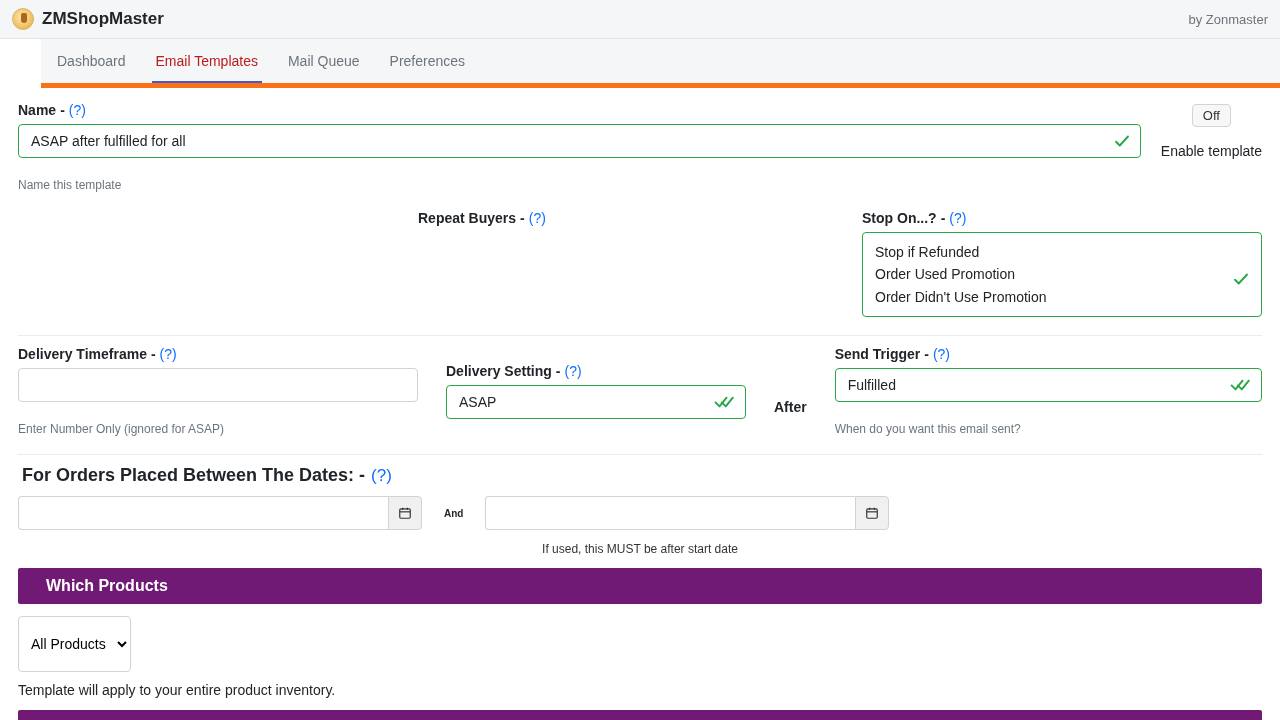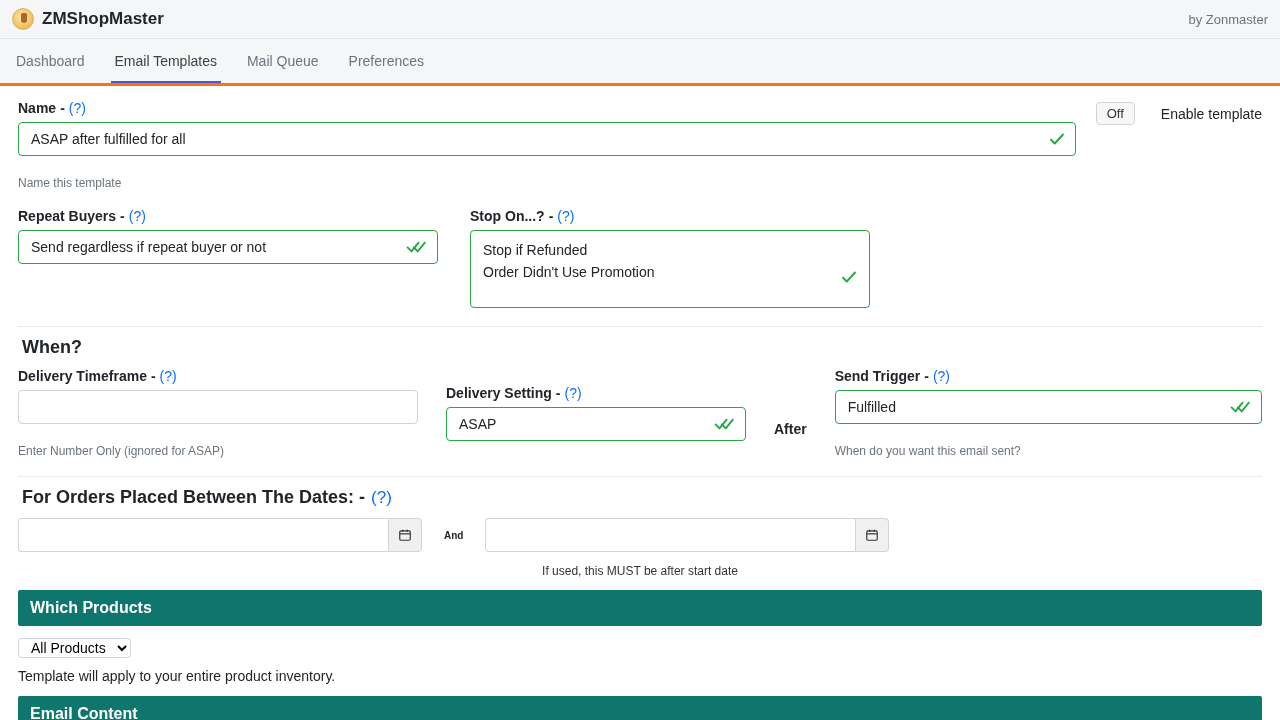--- a/index.html
+++ b/index.html
@@ -2,25 +2,25 @@
 <html><head>
 <meta charset="utf-8">
 <style>
   * { box-sizing: border-box; margin: 0; padding: 0; }
   body { font-family: -apple-system, BlinkMacSystemFont, "Segoe UI", Helvetica, Arial, sans-serif; font-size: 14px; color: #212529; background: #fff; }
   .topbar { background: #f5f6f7; border-bottom: 1px solid #e2e4e7; padding: 8px 12px; display: flex; align-items: center; justify-content: space-between; }
   .brand { display: flex; align-items: center; gap: 8px; font-size: 17px; font-weight: 600; color: #212529; }
   .brand-logo { width: 22px; height: 22px; background: radial-gradient(circle at 45% 40%, #ffe9b0 0%, #f4c66a 55%, #dca33a 100%); border-radius: 50%; border: 1px solid #d7b56a; position: relative; }
   .brand-logo::after { content: ""; position: absolute; top: 4px; left: 8px; width: 6px; height: 10px; background: #a56a1f; border-radius: 3px 3px 5px 5px; }
   .byline { font-size: 13px; color: #6c757d; }
-  .navtabs { background: #f5f6f7; border-bottom: 3px solid #f97316; padding: 0 12px; display: flex; gap: 22px; }
+  .navtabs { background: #f5f6f7; border-bottom: 5px solid #f97316; padding: 0 12px; display: flex; gap: 22px; margin-left: 41px; }
   .navtab { padding: 14px 4px 12px; font-size: 14px; color: #6c757d; cursor: pointer; border-bottom: 2px solid transparent; }
-  .navtab.active { color: #404040; border-bottom: 2px solid #4b57c8; text-align: right; }
+  .navtab.active { color: #b91c1c; border-bottom: 2px solid #4b57c8; text-align: right; }
   .page { padding: 14px 18px 30px; }
-  .row { display: flex; gap: 32px; align-items: flex-start; }
+  .row { display: flex; gap: 24px; align-items: flex-start; justify-content: flex-end; }
   .field-label { font-size: 14px; font-weight: 600; color: #212529; margin-bottom: 6px; display: flex; align-items: center; gap: 4px; }
   .field-label .dash { font-weight: 600; }
   .help { color: #0d6efd; font-weight: 400; cursor: pointer; }
   .input-wrap { position: relative; }
   .text-input, .select-input, .multiline {
     width: 100%; border: 1px solid #28a745; border-radius: 4px; padding: 8px 40px 8px 12px;
     font-size: 14px; color: #212529; background: #fff;
   }
   .text-input.plain { border-color: #ced4da; }
   .select-input { appearance: none; }
@@ -37,24 +37,24 @@
   .after-label { font-size: 14px; font-weight: 700; padding-top: 32px; }
   .multiline { min-height: 78px; line-height: 1.6; padding-right: 40px; }
   .multi-check { position: absolute; right: 12px; top: 38px; width: 18px; height: 18px; }
   .date-row { display: flex; align-items: center; gap: 22px; margin-top: 10px; }
   .date-col { display: flex; }
   .date-input { width: 370px; border: 1px solid #ced4da; border-right: none; border-radius: 4px 0 0 4px; padding: 8px 10px; font-size: 14px; background: #fff; }
   .date-btn { width: 34px; border: 1px solid #ced4da; border-radius: 0 4px 4px 0; background: #f0f0f0; display: flex; align-items: center; justify-content: center; cursor: pointer; }
   .cal-icon { width: 14px; height: 14px; }
   .and-label { font-size: 10px; font-weight: 700; }
   .date-note { font-size: 12px; color: #333; text-align: center; margin-top: 12px; }
-  .teal-bar { background: #0f766e; color: #fff; font-size: 16px; font-weight: 700; padding: 9px 12px; border-radius: 2px; margin-top: 12px; }
-  .product-select { margin-top: 12px; border: 1px solid #ced4da; border-radius: 4px; padding: 0 8px; font-size: 14px; background: #fff; }
+  .teal-bar { background: #701a75; color: #fff; font-size: 16px; font-weight: 700; padding: 9px 28px; border-radius: 2px; margin-top: 12px; }
+  .product-select { margin-top: 12px; border: 1px solid #ced4da; border-radius: 4px; padding: 18px 8px; font-size: 14px; background: #fff; }
   .product-note { margin-top: 10px; font-size: 14px; color: #212529; }
-  .right-toggle { display: flex; align-items: center; gap: 26px; margin-left: auto; }
+  .right-toggle { display: flex; align-items: center; gap: 16px; margin-left: auto; flex-direction: column; }
   .toggle-off { border: 1px solid #ced4da; border-radius: 4px; background: #f7f7f7; padding: 3px 10px; font-size: 13px; color: #333; cursor: pointer; }
   .top-row { display: flex; align-items: flex-start; gap: 20px; }
   .name-col { flex: 1; }
 </style>
 </head>
 <body>
 
 <div class="topbar">
   <div class="brand">
     <span class="brand-logo"></span>
@@ -97,54 +97,43 @@
   </div>
 
   
   <div class="row" style="margin-top:18px;">
     <div style="flex:0 0 420px;">
       <div class="field-label">
         <span>Repeat Buyers</span>
         <span class="dash">-</span>
         <span class="help">(?)</span>
       </div>
-      <div class="input-wrap">
-        <div class="select-input" style="padding-right:50px;">
-          <span>Send regardless if repeat buyer or not</span>
-        </div>
-        <span class="double-check">
-          <svg viewBox="0 0 28 24">
-            <polyline class="green-stroke" points="2 12 7 17 16 6"></polyline>
-            <polyline class="green-stroke" points="10 12 15 17 24 6"></polyline>
-          </svg>
-        </span>
-      </div>
     </div>
     <div style="flex:0 0 400px;">
       <div class="field-label">
         <span>Stop On...?</span>
         <span class="dash">-</span>
         <span class="help">(?)</span>
       </div>
       <div class="input-wrap">
         <div class="multiline">
           <div>Stop if Refunded</div>
+          <div>Order Used Promotion</div>
           <div>Order Didn't Use Promotion</div>
         </div>
         <span class="multi-check">
           <svg viewBox="0 0 24 24">
               <polyline class="green-stroke" points="4 13 9 18 20 6"></polyline>
             </svg>
         </span>
       </div>
     </div>
   </div>
 
   <div class="section-divider"></div>
-  <div class="section-title">When?</div>
 
   
   <div class="when-row">
     <div class="col" style="flex:0 0 400px;">
       <div class="field-label">
         <span>Delivery Timeframe</span>
         <span class="dash">-</span>
         <span class="help">(?)</span>
       </div>
       <input class="text-input plain" type="text" value="" style="">

